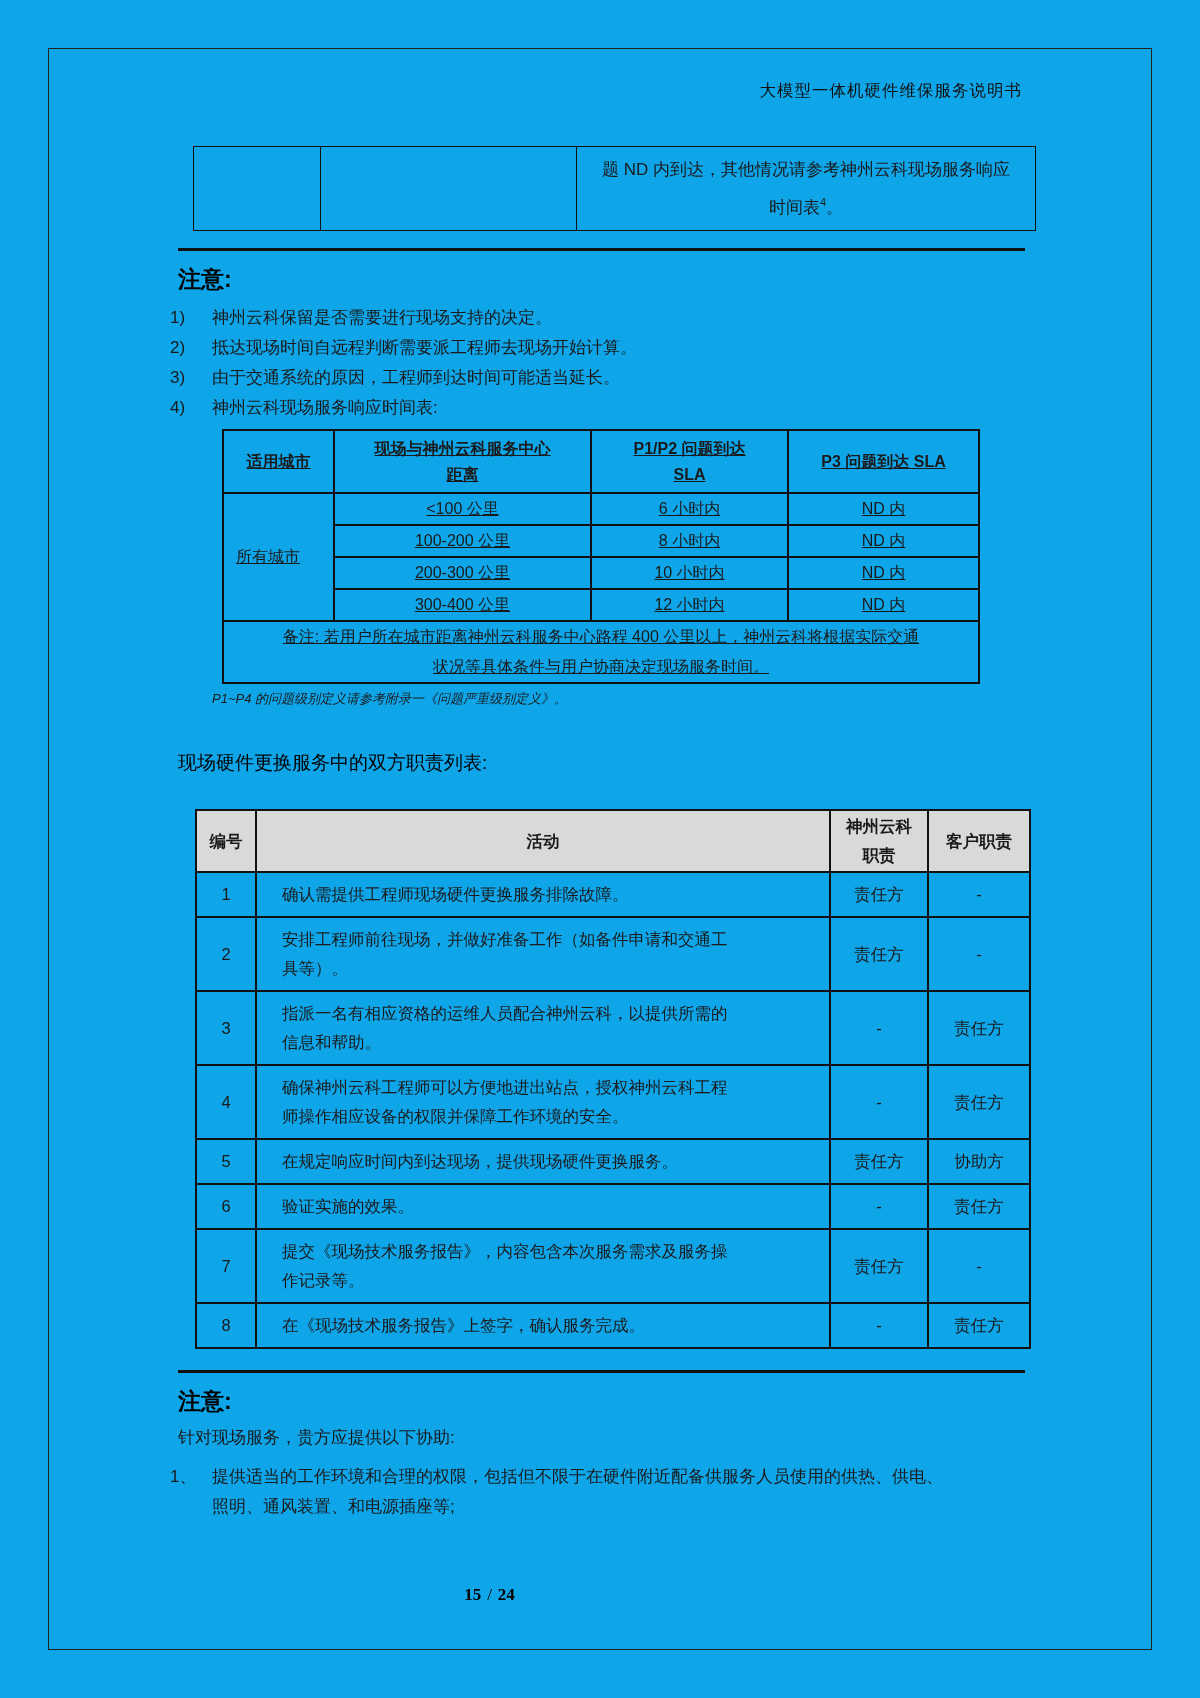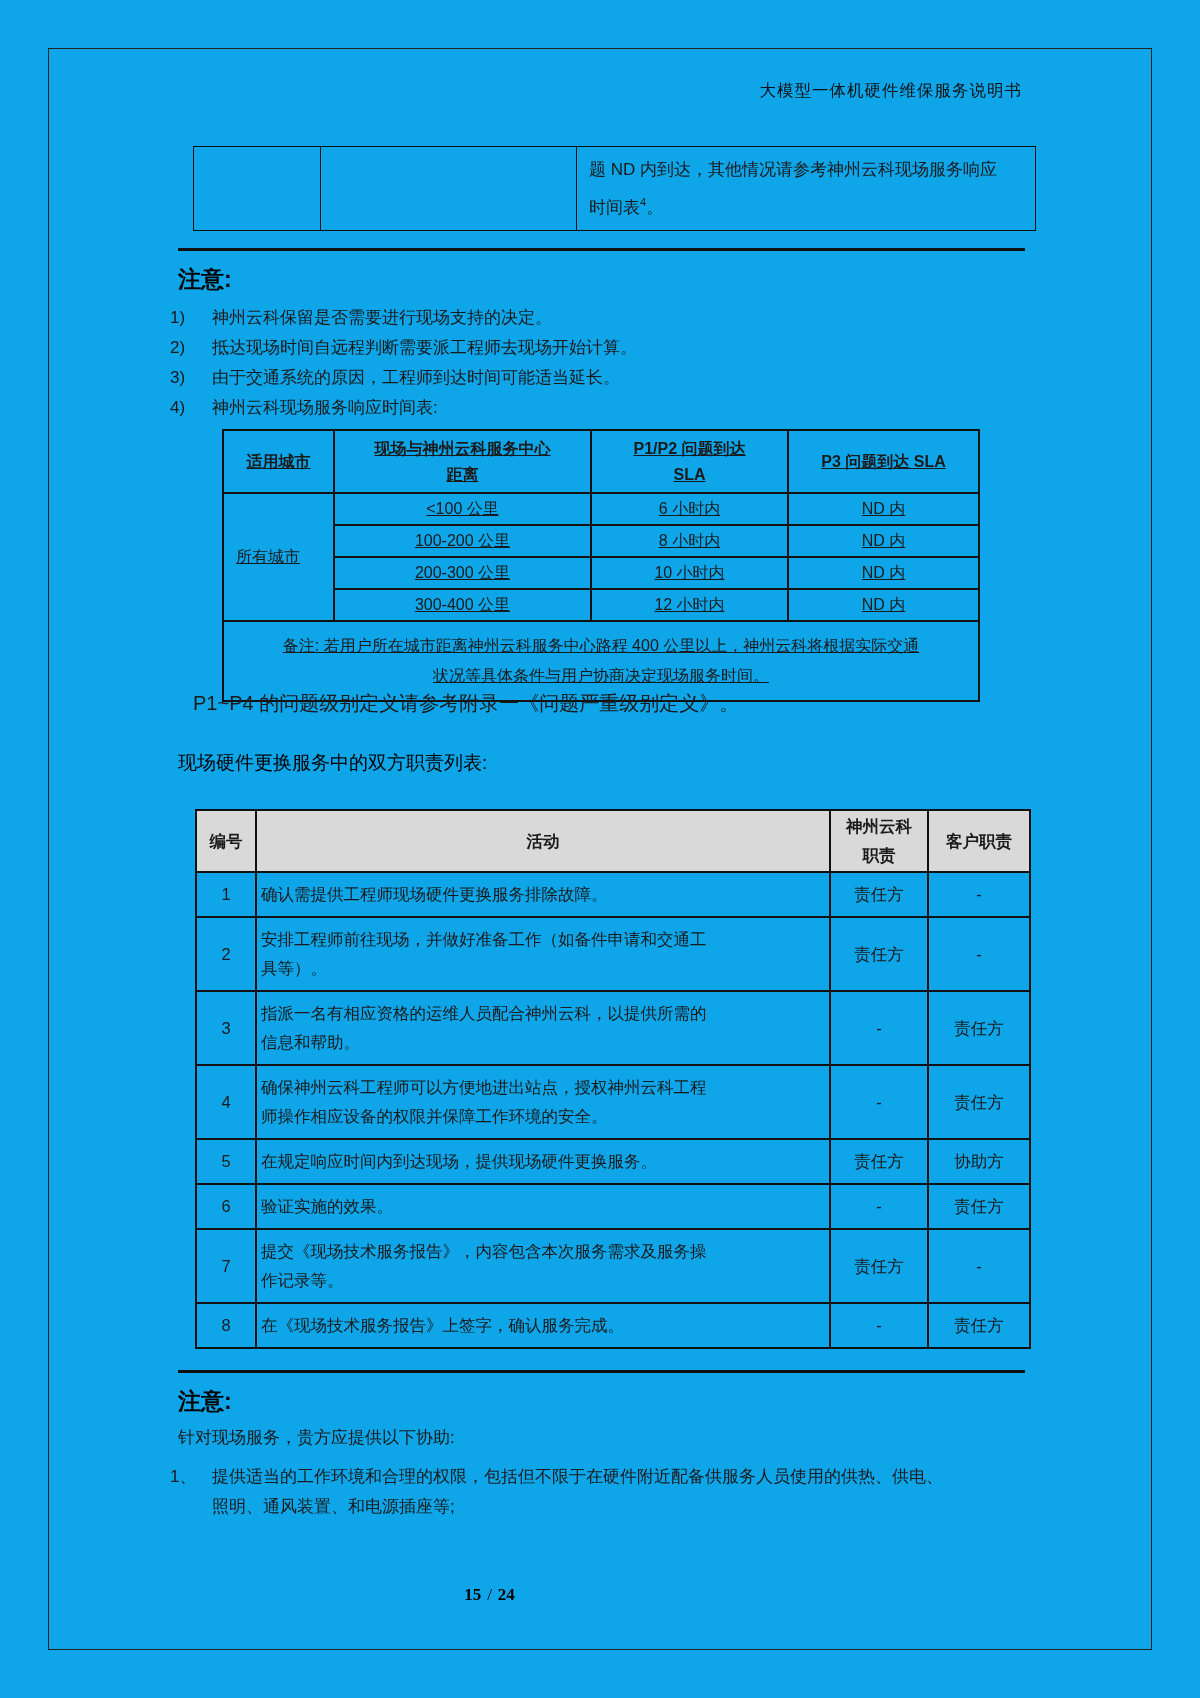--- a/index.html
+++ b/index.html
@@ -24,20 +24,21 @@
   
   .top-table{
     position:absolute;left:193px;top:146px;width:842px;
     border-collapse:collapse;table-layout:fixed;
   }
   .top-table td{
     border:1.5px solid #111;vertical-align:top;
     font-size:17px;line-height:33px;
     padding:6px 12px;height:66px;
     white-space:pre-line;
+    text-align:center;
   }
   sup{font-size:11px;}
   
   .rule{position:absolute;left:178px;width:847px;height:3px;background:#111;}
   .rule1{top:248px;}
   .rule2{top:1370px;}
   
   .note-label{position:absolute;left:178px;font-size:23px;font-weight:bold;color:#000;}
   .nl1{top:264px;}
   .nl2{top:1386px;}
@@ -57,40 +58,40 @@
     text-decoration:underline;
   }
   .sla-table th,.sla-table td{border:2px solid #111;padding:0 12px;}
   .sla-table th{
     font-weight:bold;text-align:center;height:61px;
     line-height:26px;white-space:pre-line;padding:0 6px;
   }
   .sla-table td{height:30px;text-align:center;}
   .sla-table td.city{text-align:left;}
   .sla-table td.remark{
-    height:auto;line-height:30px;padding:9px 12px;white-space:pre-line;
+    height:auto;line-height:30px;padding:0 12px;white-space:pre-line;
   }
   
   .duty-heading{position:absolute;left:178px;top:750px;font-size:19px;color:#000;}
   .duty-table{
     position:absolute;left:195px;top:809px;width:834px;
     border-collapse:collapse;table-layout:fixed;
     font-size:16.5px;
   }
   .duty-table th,.duty-table td{border:2px solid #111;line-height:29px;}
   .duty-table th{
     background:#d9d9d9;font-weight:bold;text-align:center;
     height:60px;white-space:pre-line;padding:0 2px;
   }
-  .duty-table td{padding:7px 4px;}
+  .duty-table td{padding:7px 25px;}
   .duty-table td.no,.duty-table td.role{text-align:center;padding:7px 2px;}
   .duty-table td.act{text-align:left;white-space:pre-line;}
   .duty-table tr.single td{height:29px;}
   
-  .p-note{position:absolute;left:193px;top:690px;font-size:20px;}
+  .p-note{position:absolute;left:212px;top:690px;font-size:13px;font-style:italic;}
   .footer{
     position:absolute;left:0;top:1585px;width:979px;text-align:center;
     font-family:"Liberation Serif","DejaVu Serif",serif;
     font-size:17px;color:#000;
   }
   .footer .pg{font-weight:bold;}
   .footer .sep{font-weight:normal;padding:0 6px;}
 </style>
 </head>
 <body>

